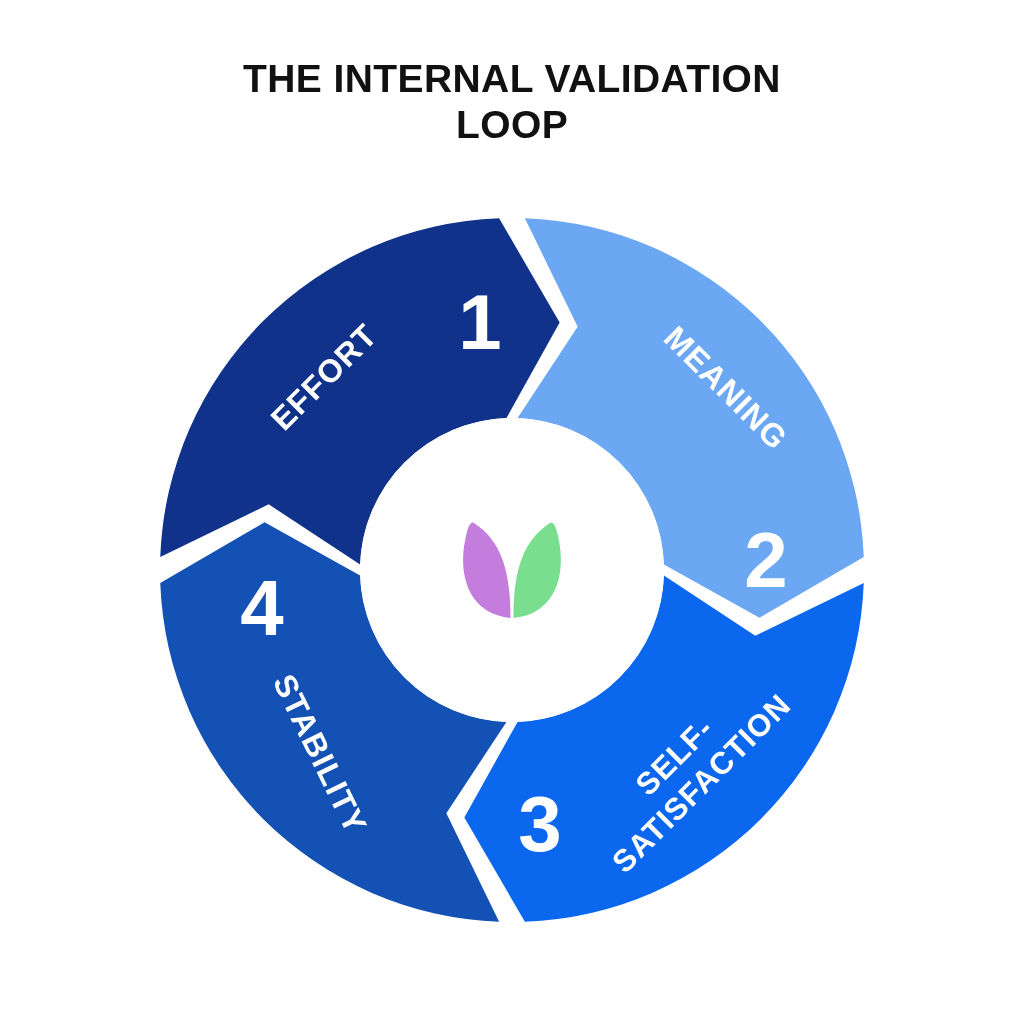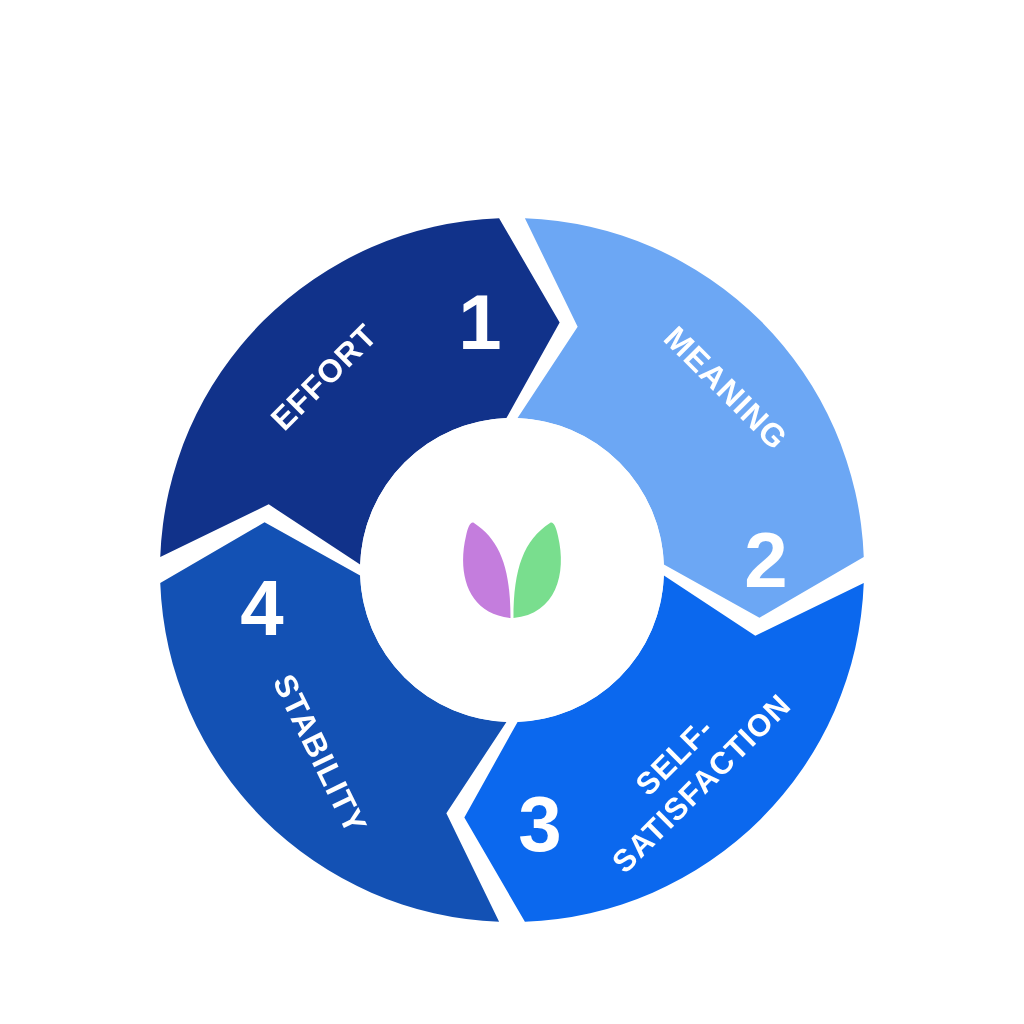--- a/index.html
+++ b/index.html
@@ -72,20 +72,22 @@
     fill: #ffffff;
     text-anchor: middle;
     dominant-baseline: central;
   }
 </style>
 </head>
 <body>
 
 <div id="canvas">
 
+  <div id="diagram-title">THE INTERNAL VALIDATION
+LOOP</div>
 
   <div id="cycle-wrap">
     <svg id="cycle-svg" viewBox="0 0 1024 1024" xmlns="http://www.w3.org/2000/svg">
 
       <g>
         <path id="seg-path-0" d="M 524.90 218.24 A 352 352 0 0 1 863.76 557.10 L 759.45 617.65 L 663.90 564.43 A 152 152 0 0 0 517.57 418.10 L 577.65 326.70 Z" fill="#6CA7F4"></path>
         <path id="seg-path-1" d="M 863.76 582.90 A 352 352 0 0 1 524.90 921.76 L 464.35 817.45 L 517.57 721.90 A 152 152 0 0 0 663.90 575.57 L 755.30 635.65 Z" fill="#0B68EE"></path>
         <path id="seg-path-2" d="M 499.10 921.76 A 352 352 0 0 1 160.24 582.90 L 264.55 522.35 L 360.10 575.57 A 152 152 0 0 0 506.43 721.90 L 446.35 813.30 Z" fill="#1351B4"></path>
         <path id="seg-path-3" d="M 160.24 557.10 A 352 352 0 0 1 499.10 218.24 L 559.65 322.55 L 506.43 418.10 A 152 152 0 0 0 360.10 564.43 L 268.70 504.35 Z" fill="#11328A"></path>
       </g>

